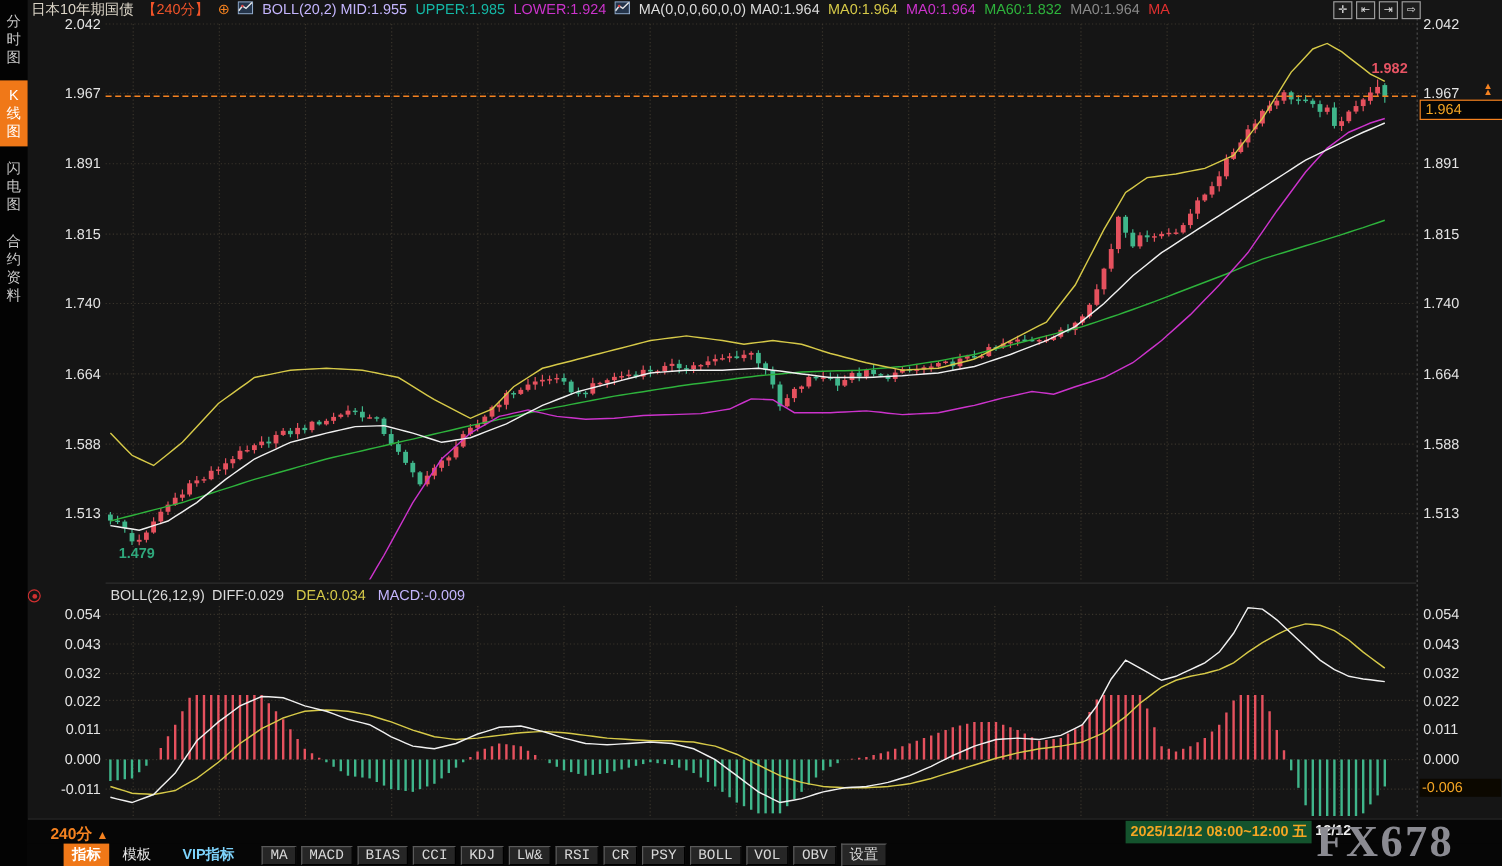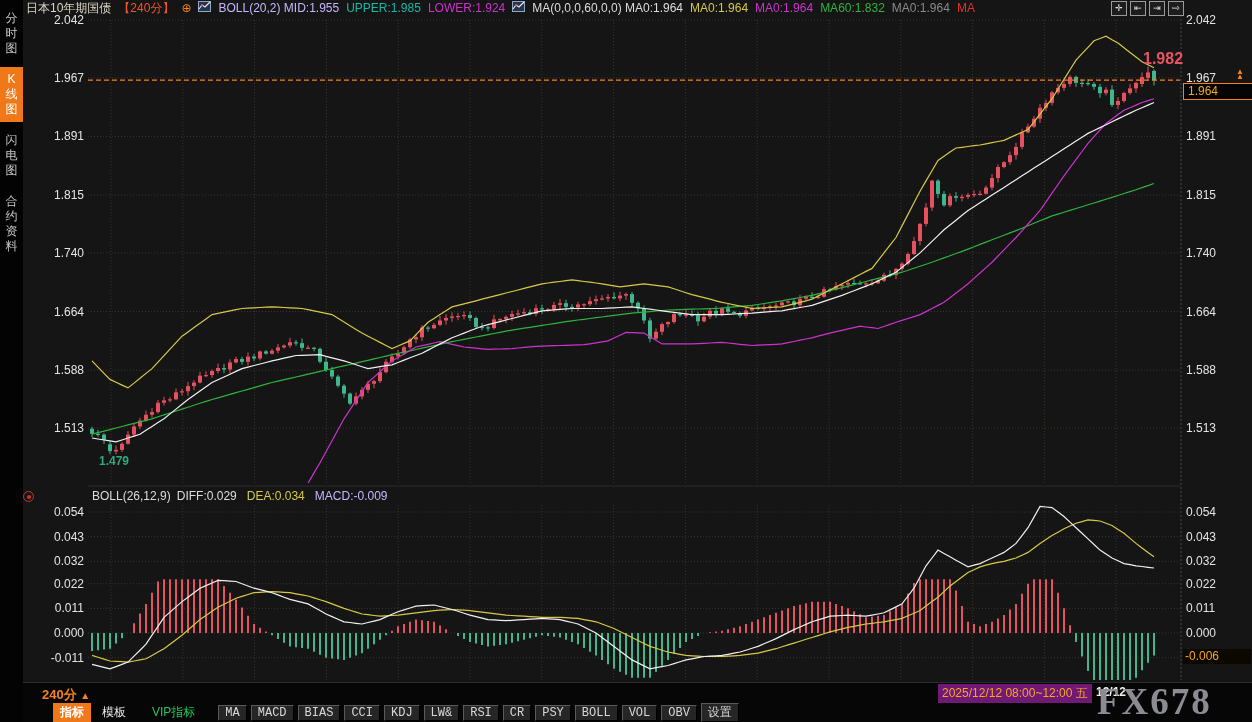--- a/index.html
+++ b/index.html
@@ -20,43 +20,43 @@
   .tool-sq{width:14px;height:13px;border:1px solid #9a9a9a;background:#1d1d1d;color:#e0e0e0;
            font-size:9px;line-height:12px;text-align:center;cursor:pointer;}
   
   .ylab{position:absolute;font-size:12px;color:#e4e4e4;width:58px;}
   .ylab.left{left:26px;text-align:right;}
   .ylab.right{left:1186px;text-align:left;}
   .xlab{position:absolute;top:685px;font-size:12px;font-weight:bold;color:#e8e8e8;transform:translateX(-50%);}
   
   #macd-row{position:absolute;left:92px;top:489px;font-size:12px;display:flex;gap:10px;z-index:4;}
   
-  #hi-mark{position:absolute;left:1143px;top:50px;color:#e85464;font-size:16px;font-weight:bold;z-index:4;}
+  #hi-mark{position:absolute;left:1143px;top:50px;color:#e85464;font-size:12px;font-weight:bold;z-index:4;}
   #lo-mark{position:absolute;left:99px;top:454px;color:#2fa87c;font-size:12px;font-weight:bold;z-index:4;text-align:center;}
   #price-box{position:absolute;left:1183px;top:83px;width:64px;height:15px;background:#050505;
              border:1px solid #f58220;color:#f5a623;font-size:12px;line-height:15px;padding-left:4px;z-index:5;}
   #macd-box{position:absolute;left:1183px;top:649px;width:66px;height:15px;background:#0c0800;
             color:#f5a623;font-size:12px;line-height:15px;padding-left:2px;z-index:5;}
   #price-arrow{position:absolute;left:1236px;top:69px;color:#f58220;font-size:8px;line-height:5px;
                text-align:center;z-index:6;}
   #macd-dot{position:absolute;left:23px;top:491px;width:9px;height:9px;border:1.5px solid #d03030;
             border-radius:50%;z-index:5;}
   #macd-dot::after{content:"";position:absolute;left:2.5px;top:2.5px;width:4px;height:4px;background:#d03030;border-radius:50%;}
   
   #axis-strip{position:absolute;left:23px;right:0;top:682px;height:21px;background:#060606;border-top:1px solid #2c2c2c;z-index:3;}
   #period-badge{position:absolute;left:42px;top:686px;color:#f58220;font-size:13px;font-weight:bold;z-index:4;}
   #period-badge .tri{font-size:10px;}
-  #date-box{position:absolute;left:938px;top:684px;background:#701a75;color:#f5a623;font-size:12px;
-            font-weight:normal;padding:1px 4px;z-index:4;}
+  #date-box{position:absolute;left:938px;top:684px;background:#14532d;color:#f5a623;font-size:12px;
+            font-weight:bold;padding:1px 4px;z-index:4;}
   #tick-last{position:absolute;left:1096px;top:685px;color:#f0f0f0;font-size:12px;font-weight:bold;z-index:3;}
   #toolbar{position:absolute;left:23px;right:0;top:703px;height:19px;background:#060606;display:flex;
            align-items:center;gap:4px;padding-left:30px;z-index:4;}
   .tb{font-size:12px;padding:1px 7px;cursor:pointer;color:#e8e8e8;}
   .tb.active{background:#f07818;color:#fff;font-weight:bold;}
-  .tb.vip{color:#22c55e;font-weight:normal;}
+  .tb.vip{color:#7dd3fc;font-weight:bold;}
   .tb.mono{font-family:"Liberation Mono","DejaVu Sans Mono",monospace;background:#262626;
            border-top:1px solid #5a5a5a;border-left:1px solid #5a5a5a;
            border-right:1px solid #000;border-bottom:1px solid #000;color:#d8d8d8;padding:0 6px;}
   #watermark{position:absolute;left:1097px;top:680px;font-family:"Liberation Serif","DejaVu Serif",serif;
              font-size:37px;font-weight:bold;color:#8b8b92;letter-spacing:2px;z-index:9;pointer-events:none;}
   svg{position:absolute;left:0;top:0;z-index:2;}
 </style>
 </head>
 <body>
 <div id="stage">

